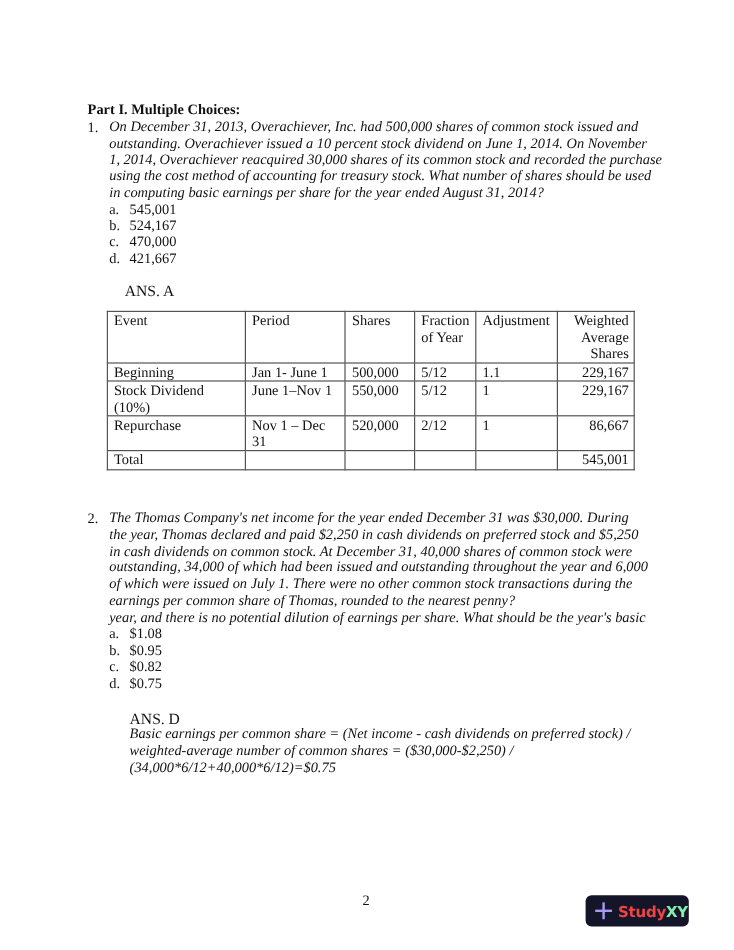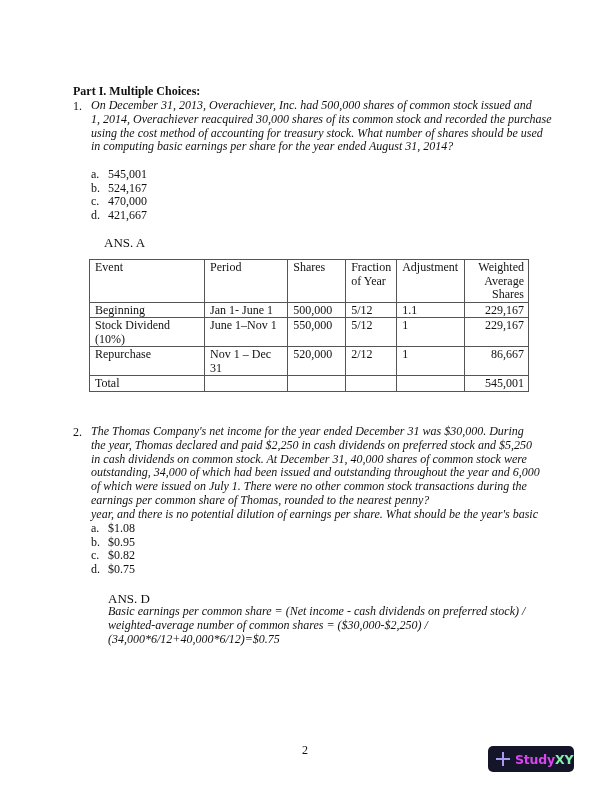--- a/index.html
+++ b/index.html
@@ -26,32 +26,33 @@
   .pageno { left: 302px; top: 731px; font-size: 12px; }
   .badge {
     position: absolute; left: 488px; top: 746px; width: 86px; height: 26px;
     background: #15152a; border-radius: 5px; display: flex; align-items: center;
   }
   .badge .plus { position: relative; width: 14px; height: 14px; margin-left: 8px; margin-right: 5px; }
   .badge .plus::before, .badge .plus::after { content: ""; position: absolute; background: #a99af0; }
   .badge .plus::before { left: 6px; top: 0; width: 2px; height: 14px; }
   .badge .plus::after { left: 0; top: 6px; width: 14px; height: 2px; }
   .badge .txt { font-family: "DejaVu Sans", sans-serif; font-weight: bold; font-size: 12.5px; letter-spacing: -0.2px; }
-  .badge .study { color: #d946ef; }
+  .badge .study { color: #ef4444; }
   .badge .xy { color: #86efac; }
 </style>
 </head>
 <body>
 
 <div class="abs heading">Part I. Multiple Choices:</div>
 
 <div>
   <div class="qnum" style="left:73px; top:99px;">1.</div>
   <div class="para" style="left:91px; top:99px;">
     <div>On December 31, 2013, Overachiever, Inc. had 500,000 shares of common stock issued and</div>
+    <div>outstanding. Overachiever issued a 10 percent stock dividend on June 1, 2014. On November</div>
     <div>1, 2014, Overachiever reacquired 30,000 shares of its common stock and recorded the purchase</div>
     <div>using the cost method of accounting for treasury stock. What number of shares should be used</div>
     <div>in computing basic earnings per share for the year ended August 31, 2014?</div>
   </div>
   <div class="opts" style="left:91px; top:168px;">
     <div class="opt">
         <span class="lt">a.</span>
         <span>545,001</span>
       </div>
     <div class="opt">

